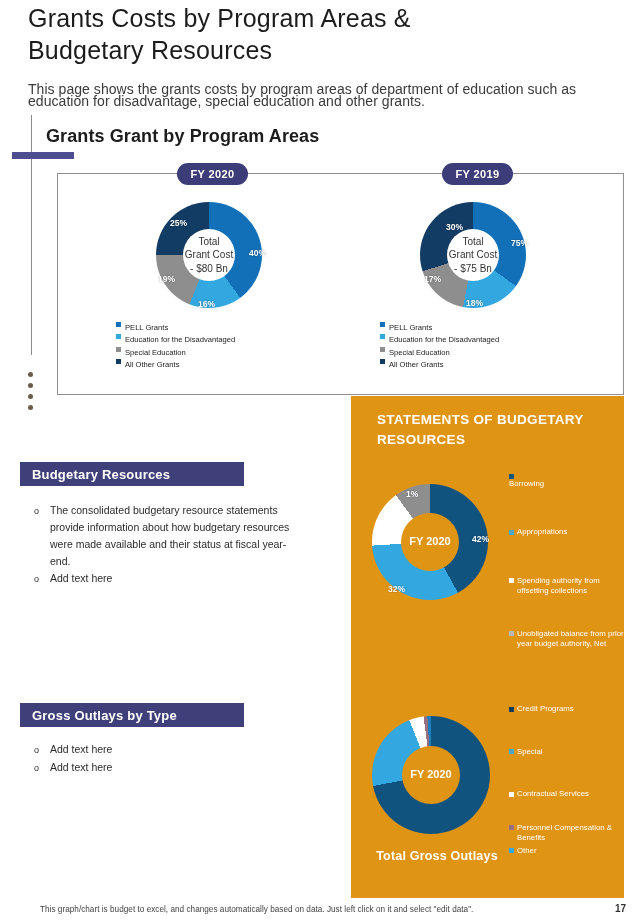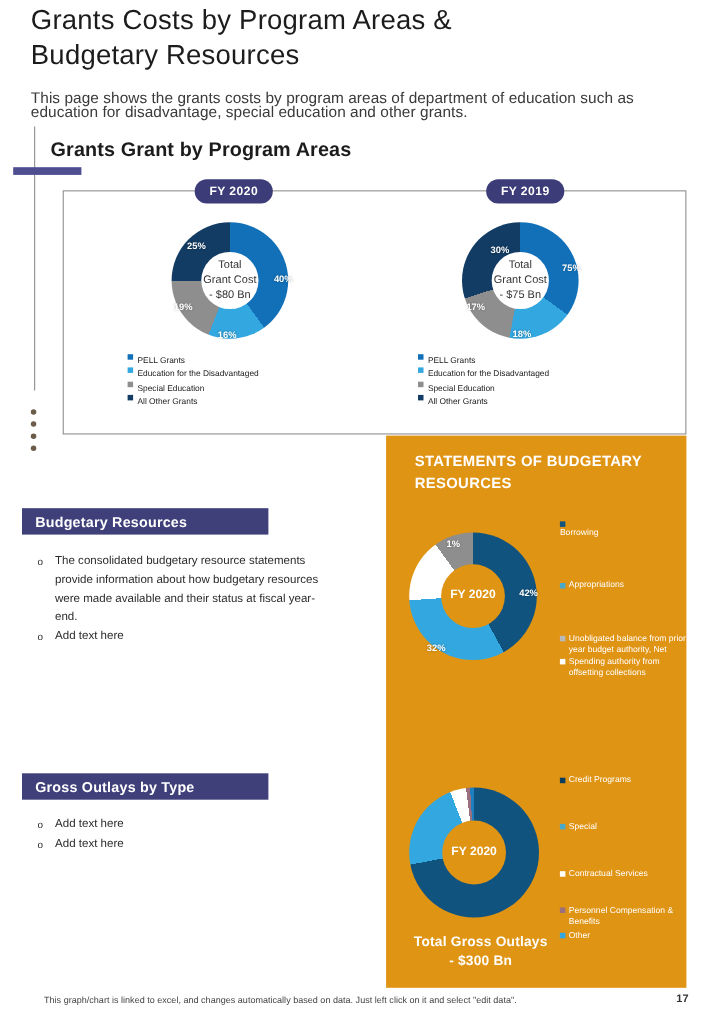--- a/index.html
+++ b/index.html
@@ -243,42 +243,41 @@
 
     <div class="olegend" style="left:158px; top:75px;">
       <div class="row" style="margin-bottom:38px;flex-direction:column;">
         <span class="sw" style="background:#11537f"></span>
         <span class="lb">Borrowing</span>
       </div>
       <div class="row" style="margin-bottom:38px;">
         <span class="sw" style="background:#4aa9c9"></span>
         <span class="lb">Appropriations</span>
       </div>
-      <div class="row">
-        <span class="sw" style="background:#b9b9b9"></span>
-        <span class="lb">Unobligated balance from prior year budget authority, Net</span>
-      </div>
       <div class="row" style="margin-bottom:32px;">
         <span class="sw" style="background:#ffffff"></span>
         <span class="lb">Spending authority from offsetting collections</span>
+      </div>
+      <div class="row">
+        <span class="sw" style="background:#b9b9b9"></span>
+        <span class="lb">Unobligated balance from prior year budget authority, Net</span>
       </div>
     </div>
 
     <div class="donut-wrap" style="left:21px; top:320px;">
       <div class="donut" style="width:118px;height:118px;
         background: conic-gradient(#11537f 0deg 259.2deg, #32a7e0 259.2deg 338.4deg, #ffffff 338.4deg 352.8deg, #9a6f7e 352.8deg 356.4deg, #1d7fc0 356.4deg 360deg);">
         <div class="hole" style="left:30px;top:30px;width:58px;height:58px;background:#e09413;">
           <span class="hole-txt" style="color:#fff;font-weight:700;font-size:11px;">FY 2020</span>
         </div>
       </div>
     </div>
 
     <div class="total-lbl" style="left:6px; top:452px; width:160px;">
       <div>Total Gross Outlays</div>
-      <div>- $300 Bn</div>
     </div>
 
     <div class="olegend" style="left:158px; top:308px;">
       <div class="row" style="margin-bottom:32px;">
         <span class="sw" style="background:#0c3d5e"></span>
         <span class="lb">Credit Programs</span>
       </div>
       <div class="row" style="margin-bottom:32px;">
         <span class="sw" style="background:#4aa9c9"></span>
         <span class="lb">Special</span>
@@ -291,16 +290,16 @@
         <span class="sw" style="background:#9a6f7e"></span>
         <span class="lb">Personnel Compensation &amp; Benefits</span>
       </div>
       <div class="row">
         <span class="sw" style="background:#32a7e0"></span>
         <span class="lb">Other</span>
       </div>
     </div>
   </div>
 
-  <div class="footer">This graph/chart is linked to excel, and changes automatically based on data. Just left click on it and select "edit data".</div>
+  <div class="footer">This graph/chart is budget to excel, and changes automatically based on data. Just left click on it and select "edit data".</div>
   <div class="pageno">17</div>
 
 </div>
 
 </body></html>

